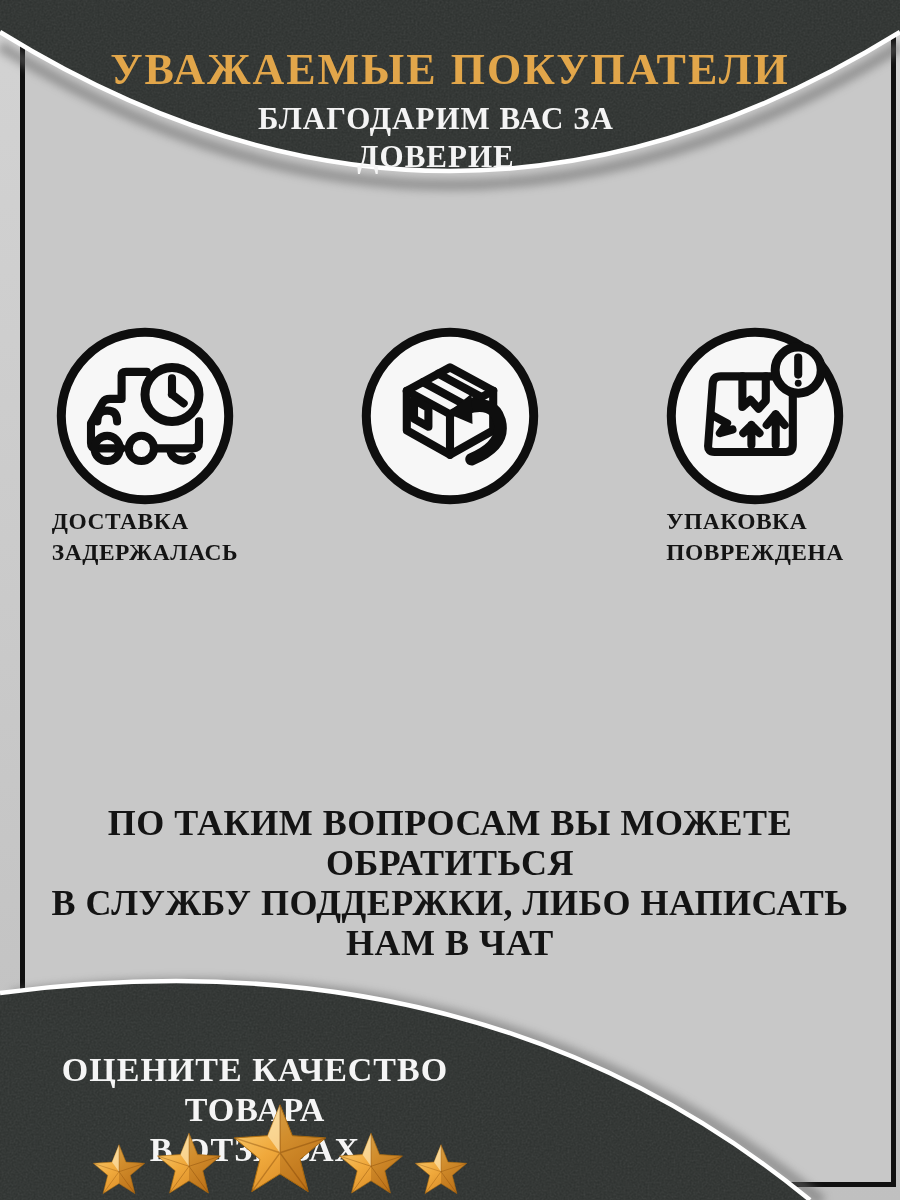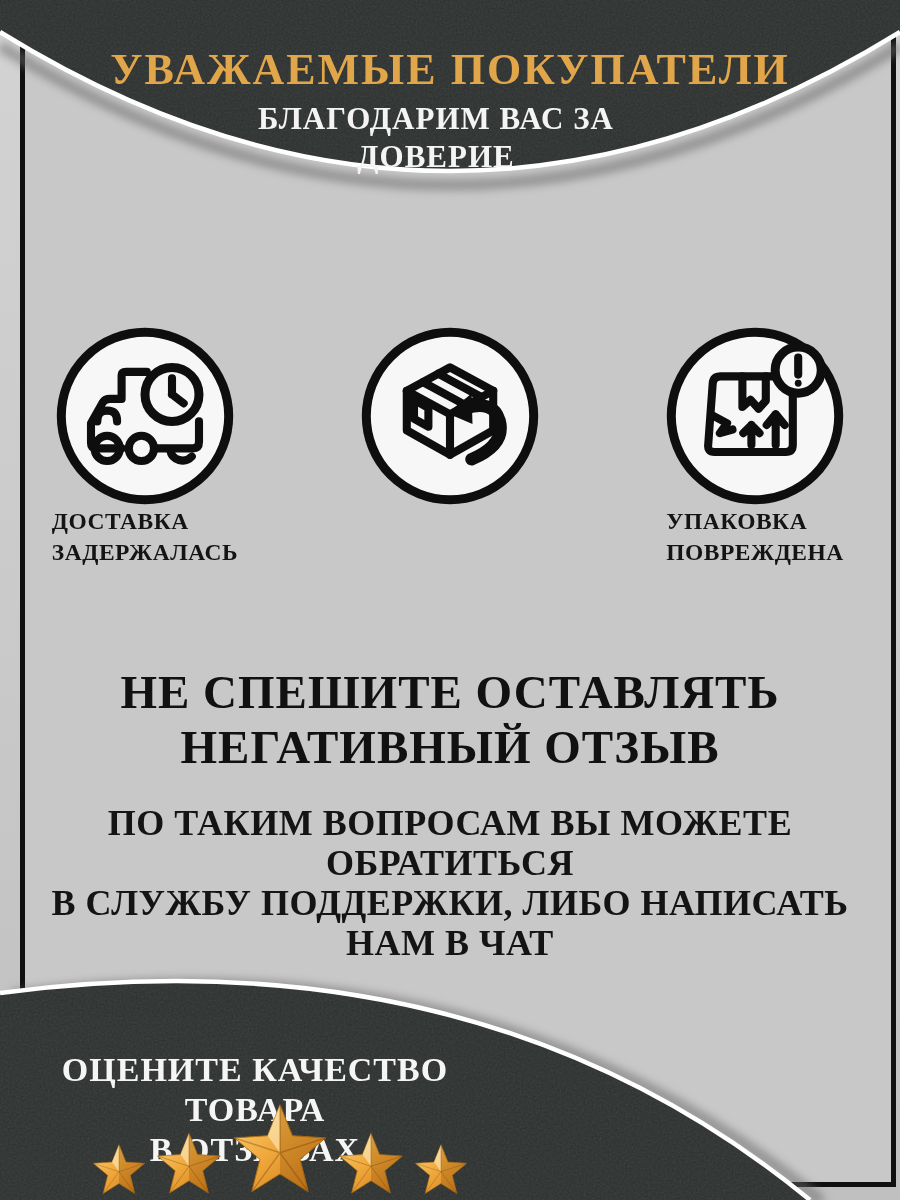--- a/index.html
+++ b/index.html
@@ -127,22 +127,20 @@
         <circle class="icon-bg" cx="74" cy="24.5" r="12.8" stroke-width="4.5"></circle>
         <path class="icon-line" d="M74,17.5 L74,27"></path>
         <circle cx="74" cy="31.8" r="1.9" fill="#0e0e0e"></circle>
       </svg>
       <div class="issue-label">УПАКОВКА
 ПОВРЕЖДЕНА</div>
     </div>
 
   </div>
 
-  <div class="txt warning">НЕ СПЕШИТЕ ОСТАВЛЯТЬ
-НЕГАТИВНЫЙ ОТЗЫВ</div>
   <div class="txt support">ПО ТАКИМ ВОПРОСАМ ВЫ МОЖЕТЕ ОБРАТИТЬСЯ
 В СЛУЖБУ ПОДДЕРЖКИ, ЛИБО НАПИСАТЬ
 НАМ В ЧАТ</div>
 
   <div class="txt ftr-text">ОЦЕНИТЕ КАЧЕСТВО ТОВАРА
 В ОТЗЫВАХ</div>
   <div class="stars" id="stars">
       <svg width="54" height="54" viewBox="0 0 100 100">
         <polygon points="50,5 62.9,37.2 97.6,39.5 70.9,61.8 79.4,95.5 50,77 20.6,95.5 29.1,61.8 2.4,39.5 37.1,37.2" fill="url(#starGrad)" stroke="#b06f10" stroke-width="1"></polygon>
         <polygon points="50,5 62.9,37.2 97.6,39.5 70.9,61.8 79.4,95.5 50,77 50,55" fill="rgba(120,60,0,0.25)"></polygon>

